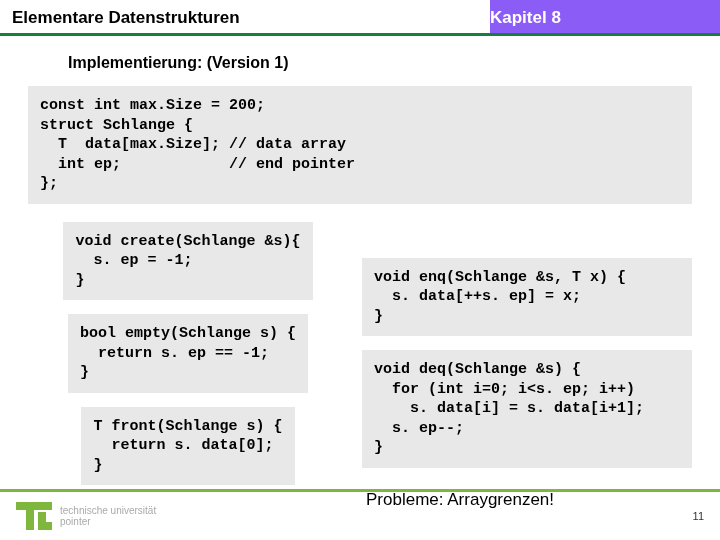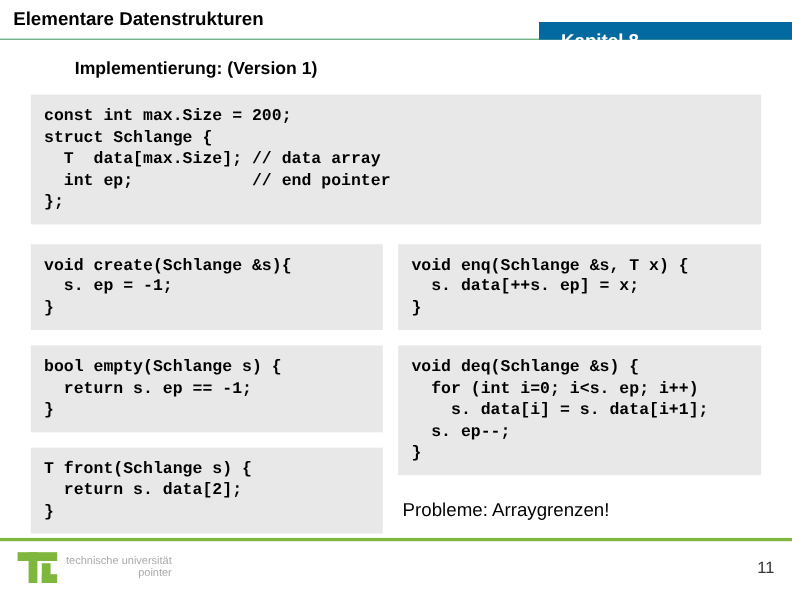--- a/index.html
+++ b/index.html
@@ -7,38 +7,37 @@
     width: 720px;
     height: 540px;
     font-family: Arial, Helvetica, sans-serif;
     background: #fff;
     position: relative;
     overflow: hidden;
   }
   .header {
     display: flex;
     height: 36px;
-    border-bottom: 1px solid #15803d;
+    border-bottom: 3px solid #15803d;
   }
   .header-left {
     flex: 0 0 490px;
     background: #fff;
     padding: 8px 12px;
     font-size: 17px;
     font-weight: bold;
     color: #000;
   }
   .header-right {
     flex: 1;
-    background: #0369a1;
+    background: #8b5cf6;
     color: #fff;
-    padding: 8px 20px;
+    padding: 8px 0;
     font-size: 17px;
     font-weight: bold;
-    margin-top: 20px;
   }
   .content {
     padding: 18px 28px 0 28px;
   }
   .subtitle {
     font-size: 16px;
     font-weight: bold;
     margin-bottom: 14px;
     margin-left: 40px;
   }
@@ -54,26 +53,28 @@
   }
   .code-columns {
     display: flex;
     gap: 14px;
   }
   .code-col-left {
     flex: 0 0 320px;
     display: flex;
     flex-direction: column;
     gap: 14px;
+    align-items: center;
   }
   .code-col-right {
     flex: 1;
     display: flex;
     flex-direction: column;
     gap: 14px;
+    margin-top: 36px;
   }
   .code-block {
     background: #e8e8e8;
     padding: 10px 12px;
     font-family: "Courier New", monospace;
     font-size: 15px;
     font-weight: bold;
     line-height: 1.3;
     white-space: pre;
   }
@@ -97,21 +98,20 @@
     height: 48px;
     display: flex;
     align-items: center;
     padding: 0 16px;
   }
   .logo-wrap {
     display: flex;
     align-items: center;
     gap: 8px;
     color: #999;
-    text-align: right;
   }
   .tu-logo {
     width: 36px;
     height: 28px;
     position: relative;
   }
   .tu-logo .bar-h {
     position: absolute;
     top: 0; left: 0;
     width: 36px; height: 8px;
@@ -140,21 +140,21 @@
     line-height: 1.1;
     color: #aaa;
   }
   .footer-right {
     margin-left: auto;
     text-align: right;
     font-size: 11px;
     color: #333;
   }
   .footer-right .page {
-    font-size: 15px;
+    font-size: 11px;
   }
 </style>
 </head>
 <body>
 
 <div class="header">
   <div class="header-left">Elementare Datenstrukturen</div>
   <div class="header-right">Kapitel 8</div>
 </div>
 
@@ -169,21 +169,21 @@
 
   <div class="code-columns">
     <div class="code-col-left">
       <div class="code-block">void create(Schlange &amp;s){
   s. ep = -1;
 }</div>
       <div class="code-block">bool empty(Schlange s) {
   return s. ep == -1;
 }</div>
       <div class="code-block">T front(Schlange s) {
-  return s. data[2];
+  return s. data[0];
 }</div>
     </div>
     <div class="code-col-right">
       <div class="code-block">void enq(Schlange &amp;s, T x) {
   s. data[++s. ep] = x;
 }</div>
       <div class="code-block">void deq(Schlange &amp;s) {
   for (int i=0; i&lt;s. ep; i++)
     s. data[i] = s. data[i+1];
   s. ep--;

